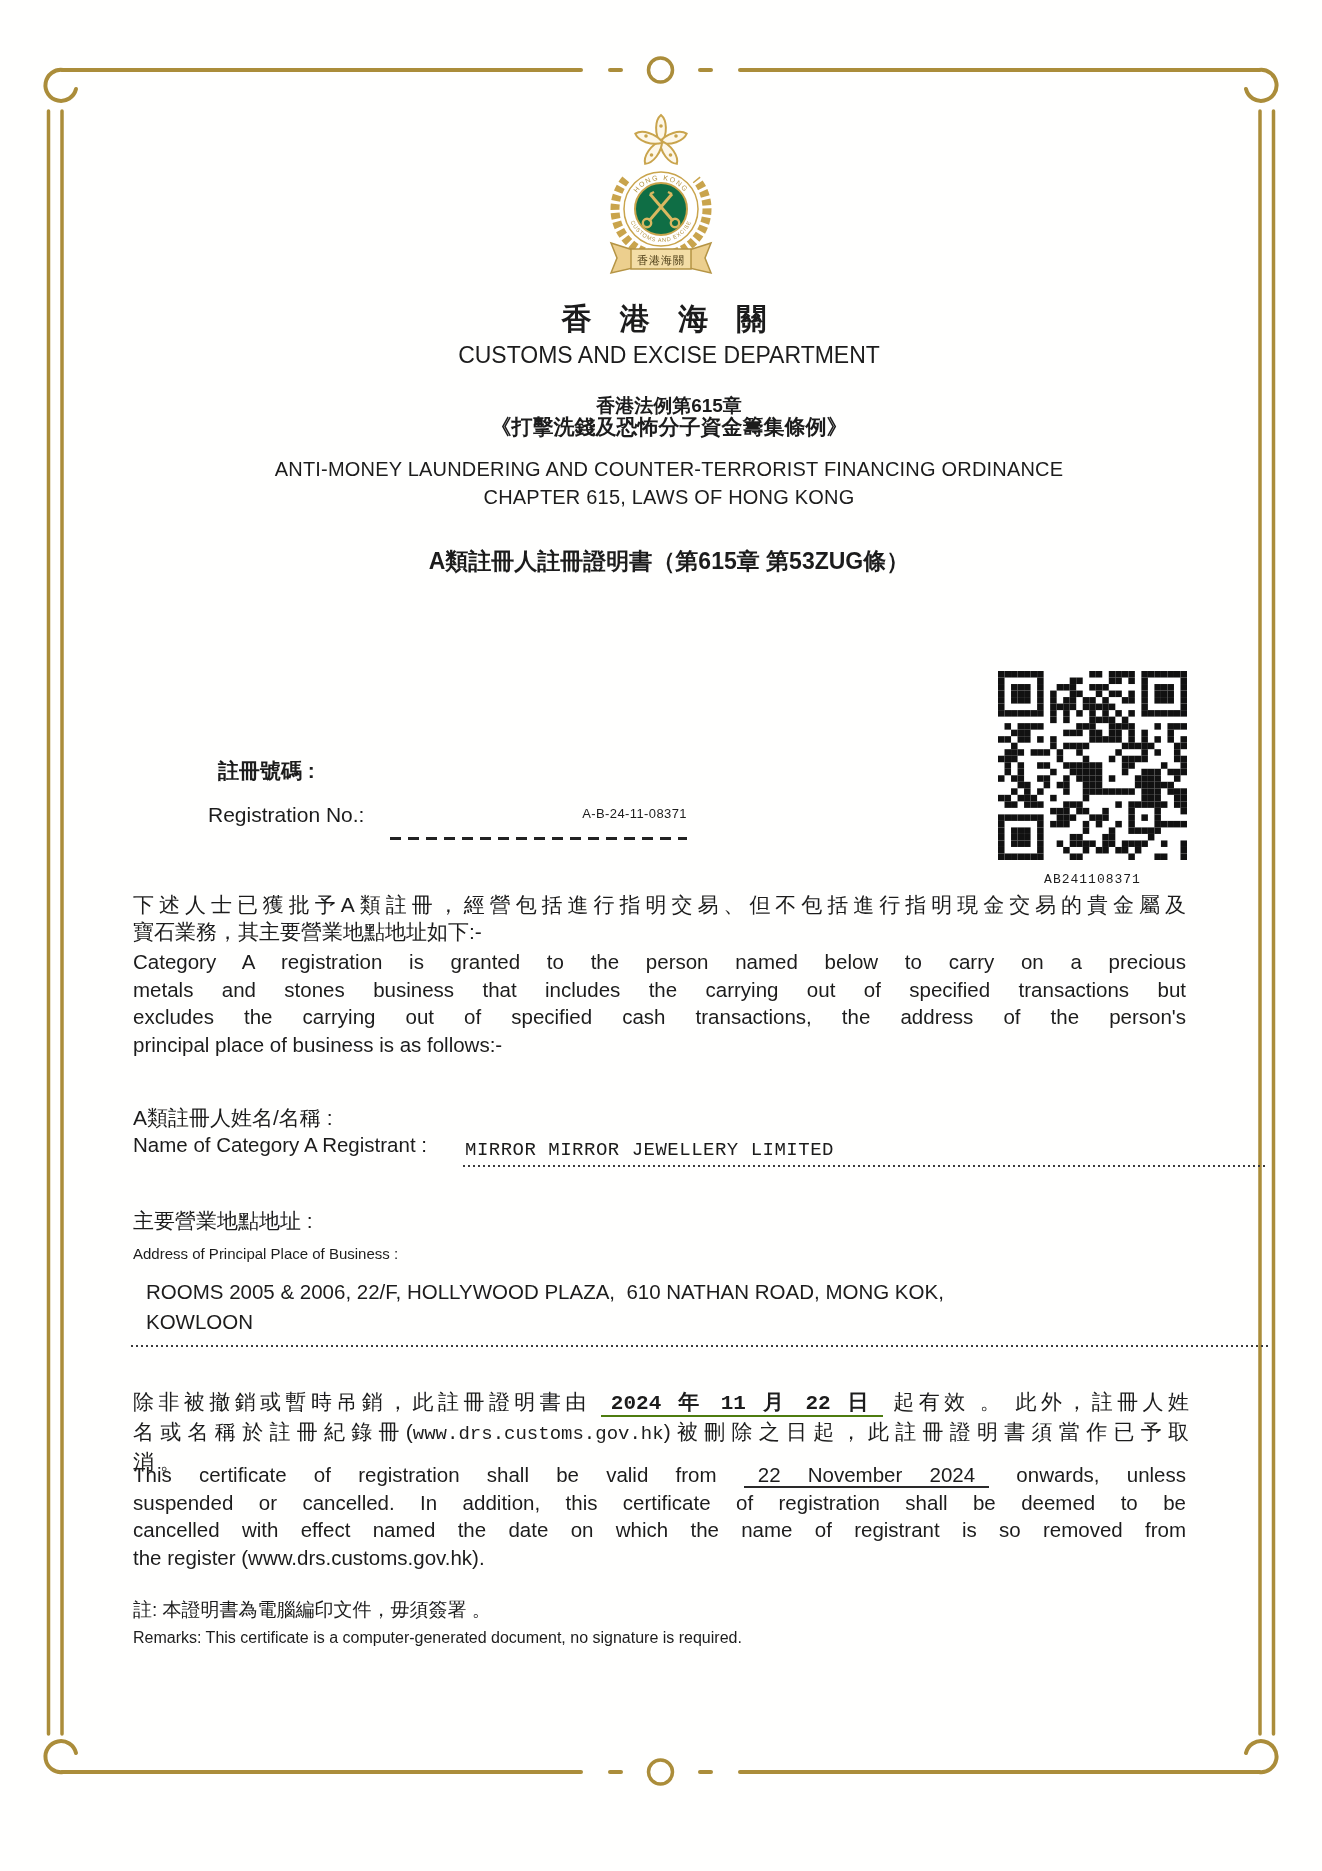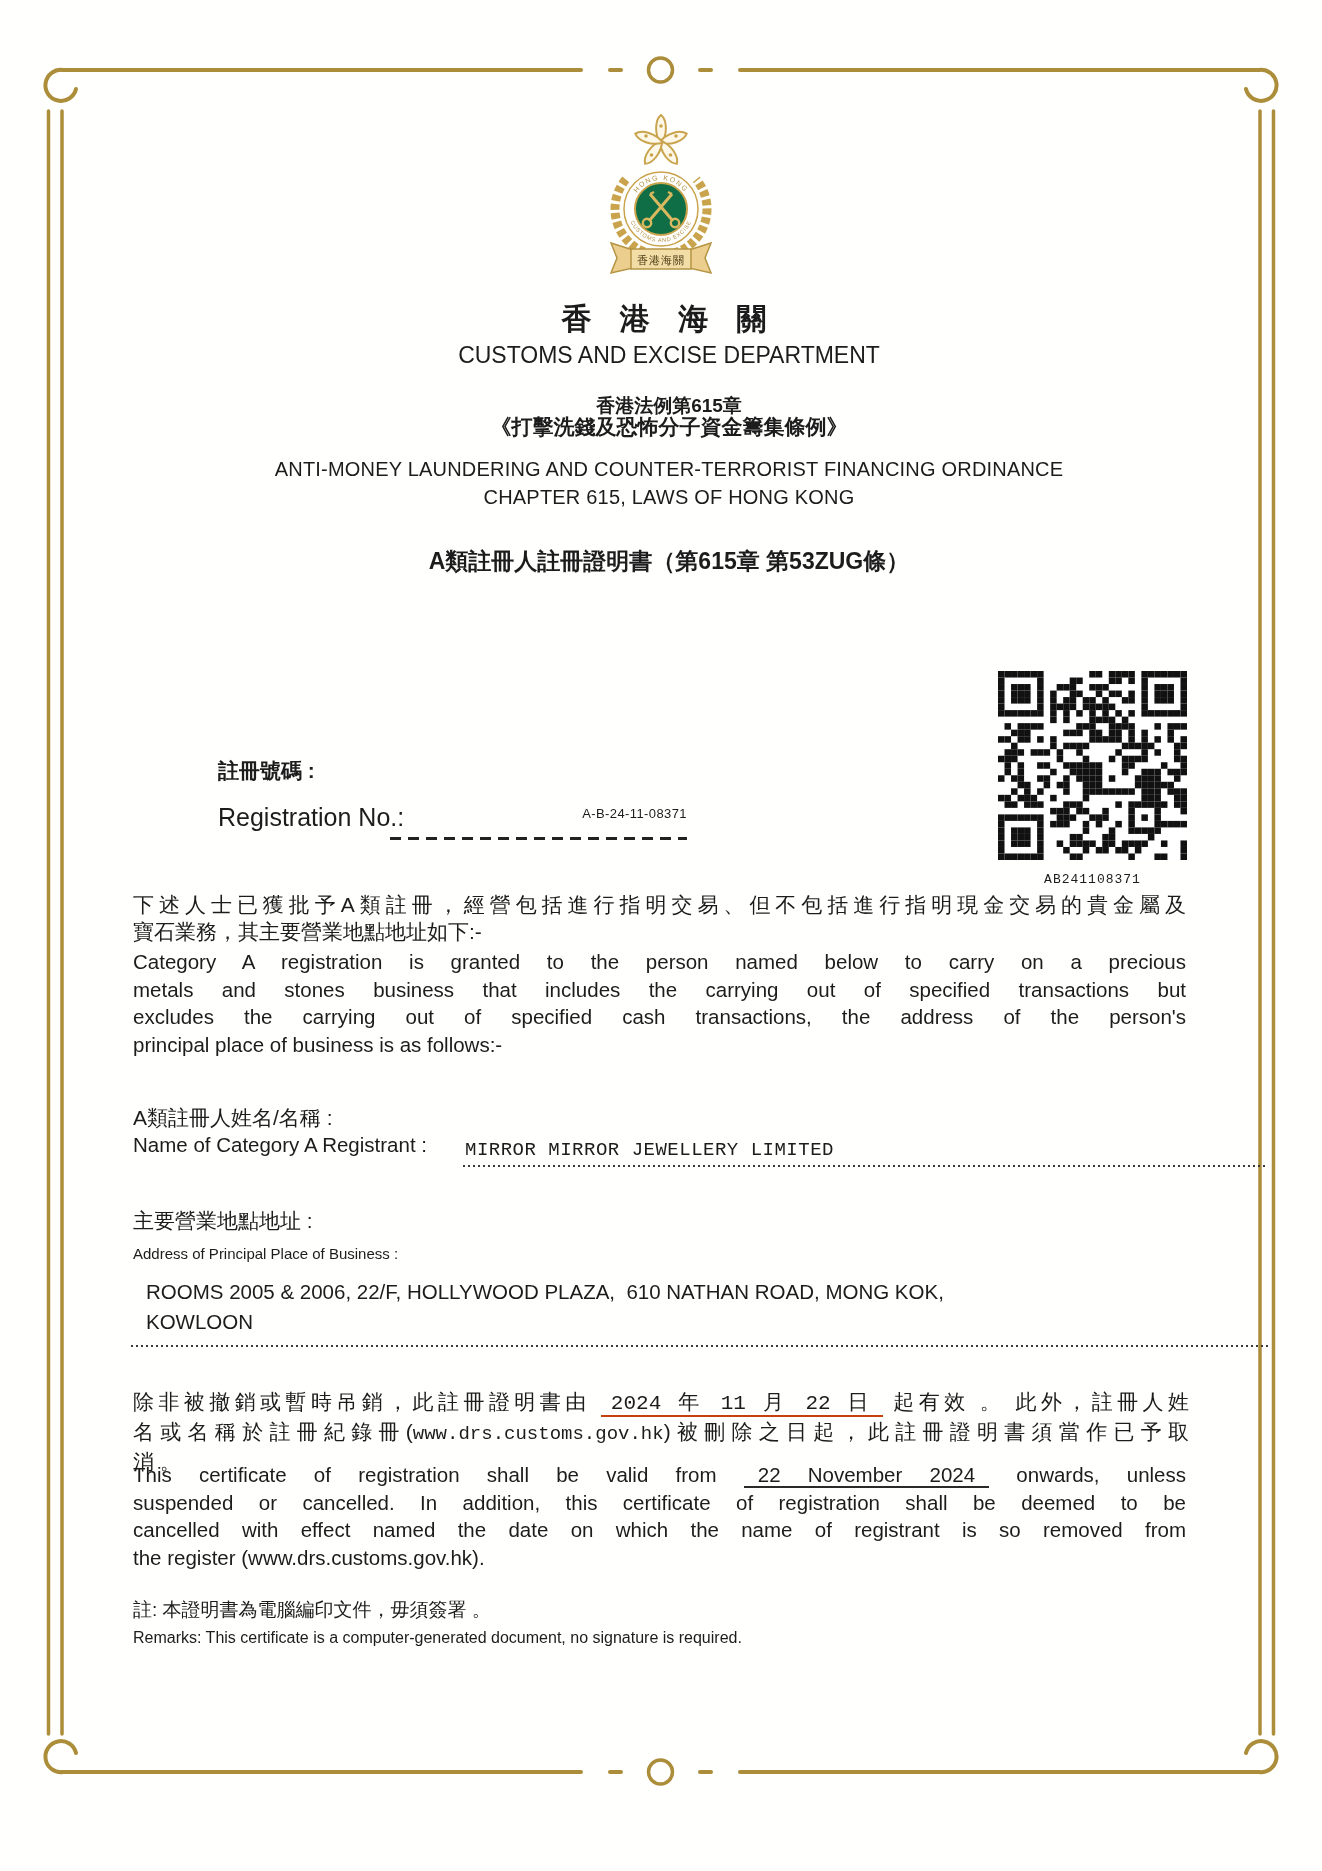--- a/index.html
+++ b/index.html
@@ -5,21 +5,21 @@
   html,body{margin:0;padding:0;background:#fff;}
   .page{position:relative;width:1322px;height:1871px;background:#fffffe;overflow:hidden;
         font-family:"Liberation Sans",sans-serif;color:#1c1c1c;}
   .abs{position:absolute;}
   .ctr{position:absolute;left:0;width:1322px;text-align:center;margin-left:8px;}
   .b{font-weight:bold;}
   .mono{font-family:"Liberation Mono","DejaVu Sans Mono",monospace;}
   .jl{text-align:justify;text-align-last:justify;}
   .dotline{background:repeating-linear-gradient(90deg,#3a3a3a 0 2px,transparent 2px 5px);height:2px;}
   .dashline{background:repeating-linear-gradient(90deg,#222 0 11px,transparent 11px 18px);height:3px;}
-  .u-date{border-bottom:2px solid #c2410c;padding:0 10px;}
+  .u-date{border-bottom:2px solid #4d7c0f;padding:0 10px;font-weight:bold;}
   .u-date-en{border-bottom:2px solid #2a2a2a;padding:0 14px;}
   .pre{white-space:pre-wrap;text-align:right;}
 </style>
 </head>
 <body>
 
 <div class="page">
 
   <svg class="abs" style="left:0;top:0" width="1322" height="1871" viewBox="0 0 1322 1871">
     <g stroke="#ab8d3a" fill="none" stroke-linecap="round">
@@ -520,21 +520,21 @@
           <rect x="130.0" y="182.0" width="6.5" height="6.5"></rect>
           <rect x="156.0" y="182.0" width="6.5" height="6.5"></rect>
           <rect x="162.5" y="182.0" width="6.5" height="6.5"></rect>
           <rect x="182.0" y="182.0" width="6.5" height="6.5"></rect>
         </g>
     </svg>
     <div class="mono" style="width:189px;text-align:center;font-size:13px;letter-spacing:1px;margin-top:8px">AB241108371</div>
   </div>
 
   <div class="abs b" style="left:218px;top:757px;font-size:21px">註冊號碼  :</div>
-  <div class="abs" style="left:218px;top:803px;font-size:25px">Registration No.:</div>
+  <div class="abs" style="left:208px;top:803px;font-size:21px">Registration No.:</div>
   <div class="abs" style="left:390px;top:806px;width:297px;text-align:right;font-size:13px;letter-spacing:0.4px">A-B-24-11-08371</div>
   <div class="abs dashline" style="left:390px;top:837px;width:297px"></div>
 
   <div class="abs" style="left:133px;top:891px;width:1053px;font-size:21px;line-height:27px">
     <div class="jl">下述人士已獲批予A類註冊，經營包括進行指明交易、但不包括進行指明現金交易的貴金屬及</div>
     <div>寶石業務，其主要營業地點地址如下:-</div>
   </div>
   <div class="abs" style="left:133px;top:948px;width:1053px;font-size:20.5px;line-height:27.5px">
     <div class="jl">Category A registration is granted to the person named below to carry on a precious</div>
     <div class="jl">metals and stones business that includes the carrying out of specified transactions but</div>

